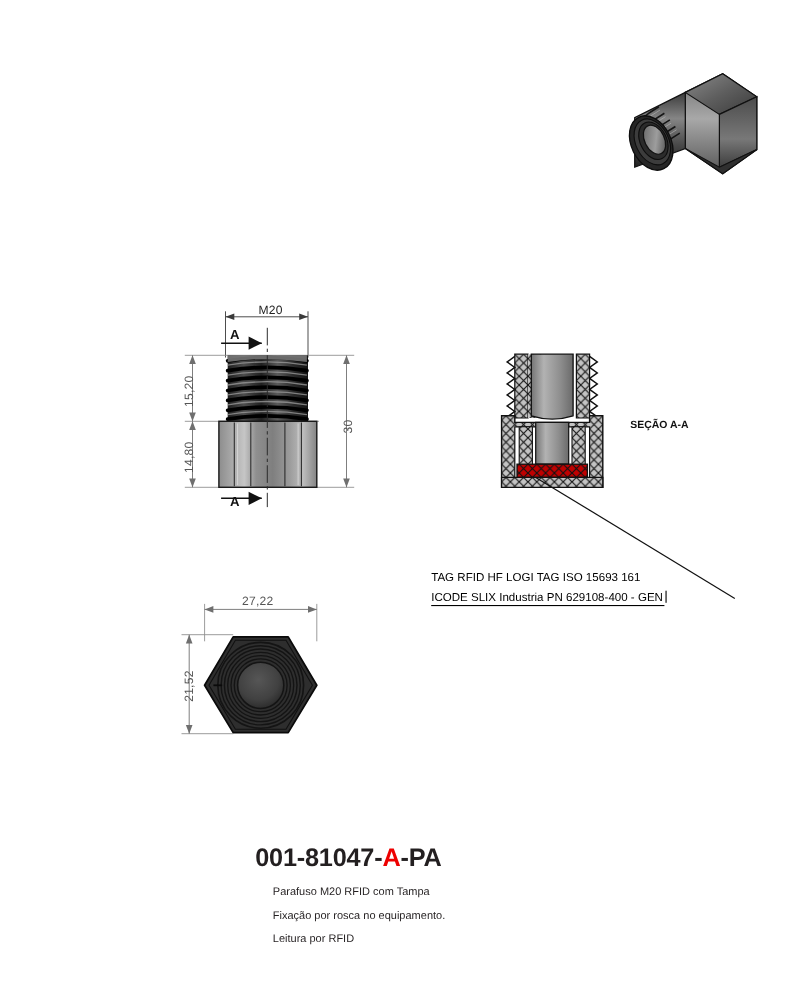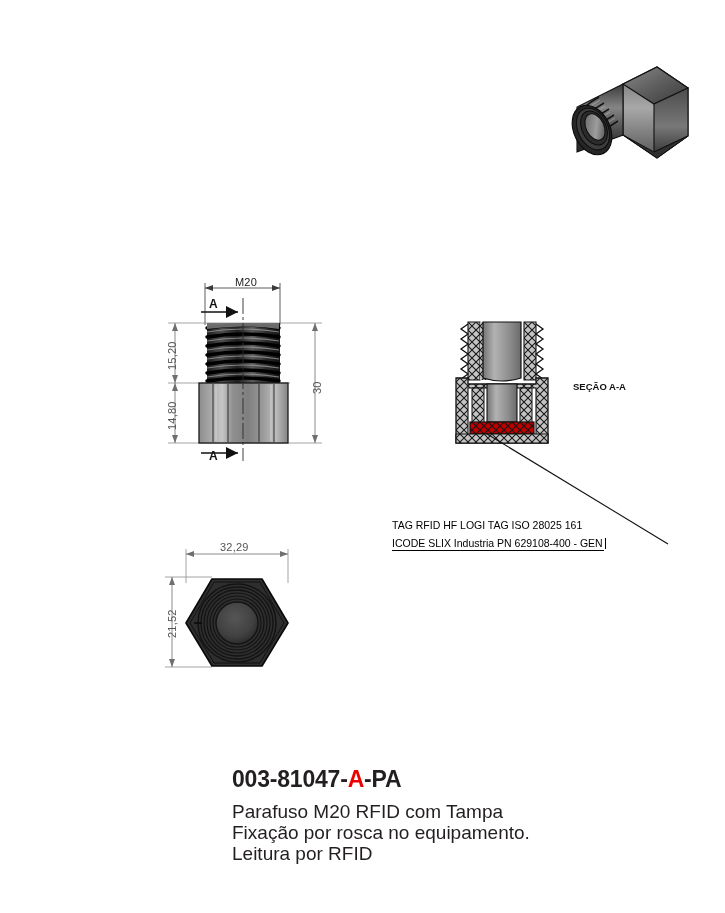--- a/index.html
+++ b/index.html
@@ -76,24 +76,25 @@
     font-family: "Liberation Sans", sans-serif;
     font-size: 23px;
     font-weight: bold;
     color: #231f20;
     letter-spacing: -0.2px;
     white-space: nowrap;
   }
   .partnum .rev { color: #ee0000; }
   .descline {
     font-family: "Liberation Sans", sans-serif;
-    font-size: 19px;
+    font-size: 10px;
     color: #231f20;
     white-space: nowrap;
     line-height: 21px;
+    margin-left: 16px;
   }
 
   svg { display: block; overflow: visible; }
 </style>
 </head>
 <body>
 
 <div class="stage">
 
   <div class="abs" style="left:520px; top:50px; width:185px; height:145px;">
@@ -325,21 +326,21 @@
         <circle cx="87" cy="88" r="27" stroke-width="1.2"></circle>
         <circle cx="87" cy="88" r="24" stroke-width="1.2"></circle>
       </g>
 
       <circle cx="87" cy="88" r="21" fill="url(#bossG)" stroke="#141414" stroke-width="1.4"></circle>
 
       <line x1="44" y1="88" x2="52" y2="88" stroke="#0a0a0a" stroke-width="1.6"></line>
     </svg>
   </div>
 
-  <div class="abs dimtext" style="left:220px; top:541px;">32,29</div>
+  <div class="abs dimtext" style="left:220px; top:541px;">27,22</div>
 
   <div class="abs dimtext" style="left:166px; top:638px; transform:rotate(-90deg); transform-origin:left top;">21,52</div>
 
   <div class="abs" style="left:448px; top:318px; width:140px; height:135px;">
     <svg width="140" height="135" viewBox="0 0 140 135">
       <defs>
         <linearGradient id="boreG" x1="0" y1="0" x2="1" y2="0">
           <stop offset="0%" stop-color="#757575"></stop>
           <stop offset="30%" stop-color="#b2b2b2"></stop>
           <stop offset="70%" stop-color="#8d8d8d"></stop>
@@ -388,30 +389,30 @@
   </div>
 
   <div class="abs sect-title" style="left:573px; top:381px;">SEÇÃO A-A</div>
 
   <div class="abs" style="left:485px; top:432px; width:200px; height:115px;">
     <svg width="200" height="115" viewBox="0 0 200 115">
       <line x1="2" y1="2" x2="183" y2="112" stroke="#111" stroke-width="1.1"></line>
     </svg>
   </div>
 
-  <div class="abs annot" style="left:392px; top:519px;">TAG RFID HF LOGI TAG ISO 28025 161</div>
+  <div class="abs annot" style="left:392px; top:519px;">TAG RFID HF LOGI TAG ISO 15693 161</div>
 
   <div class="abs" style="left:392px; top:533px;">
     <span class="annot annot-underline">ICODE SLIX Industria PN 629108-400 - GEN</span><span class="caret"></span>
   </div>
 
   <div class="abs" style="left:232px; top:766px; width:400px;">
 
     <div class="partnum">
-      <span>003-81047-</span><span class="rev">A</span><span>-PA</span>
+      <span>001-81047-</span><span class="rev">A</span><span>-PA</span>
     </div>
 
     <div style="height:8px;"></div>
 
     <div class="descline">Parafuso M20 RFID com Tampa</div>
     <div class="descline">Fixação por rosca no equipamento.</div>
     <div class="descline">Leitura por RFID</div>
   </div>
 
 </div>

